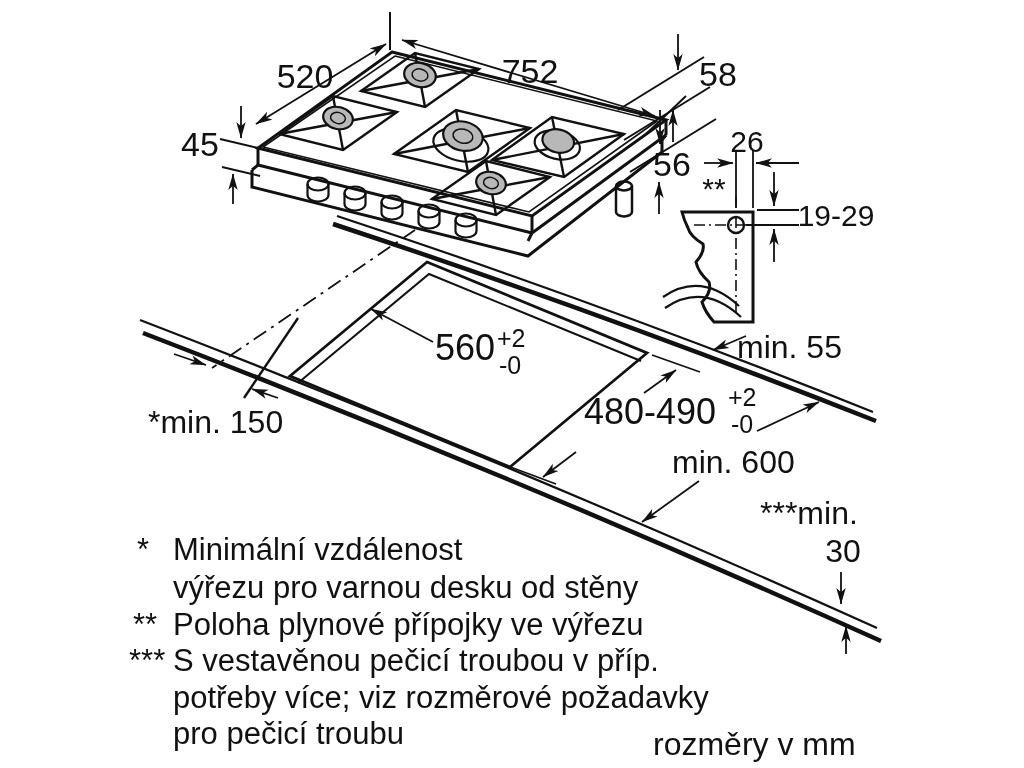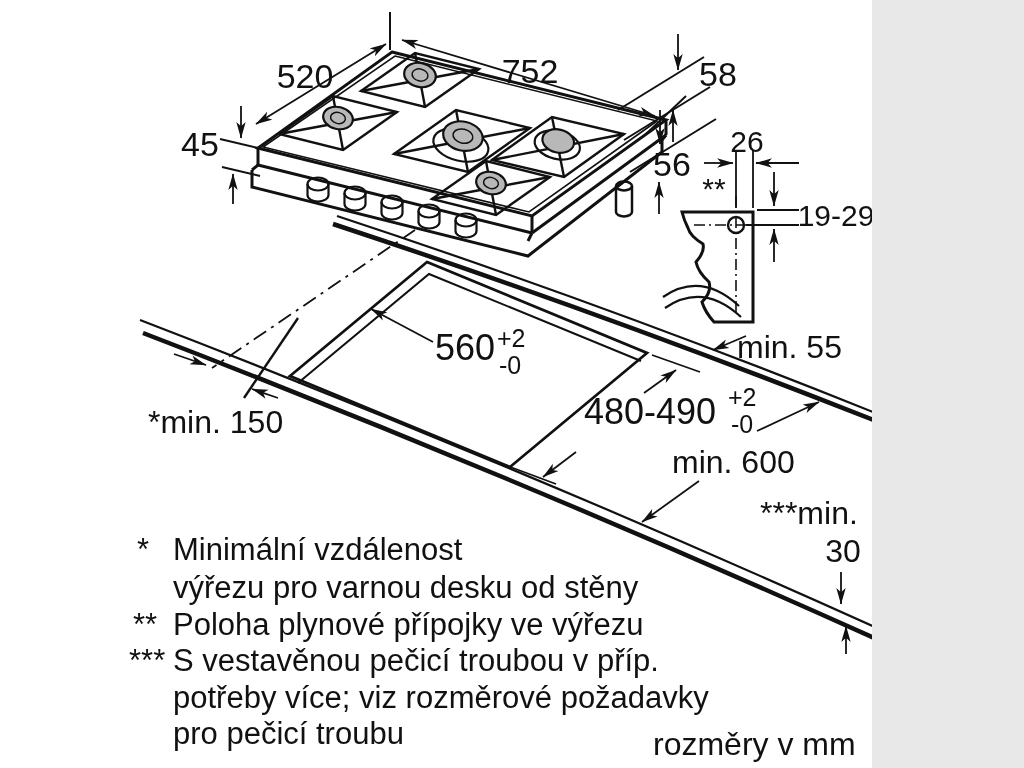--- a/index.html
+++ b/index.html
@@ -1,16 +1,16 @@
 <!DOCTYPE html>
 <html><head>
 <meta charset="utf-8">
 <style>
   html,body{margin:0;padding:0;background:#e8e8e8;}
-  .canvas{position:relative;width:872px;height:768px;background:#ffffff;overflow:hidden;
+  .canvas{position:relative;width:1024px;height:768px;background:#ffffff;overflow:hidden;
           font-family:"Liberation Sans", sans-serif;}
   svg{position:absolute;left:0;top:0;}
   svg .ln{stroke:#111;fill:none;}
   svg text{fill:#111;font-family:"Liberation Sans", sans-serif;}
   .t34{font-size:34px;} .t30{font-size:30px;} .t32{font-size:32px;}
   .t36{font-size:36px;} .t25{font-size:25px;} .t31{font-size:31px;}
   .mid{text-anchor:middle;}
 </style>
 </head>
 <body>

